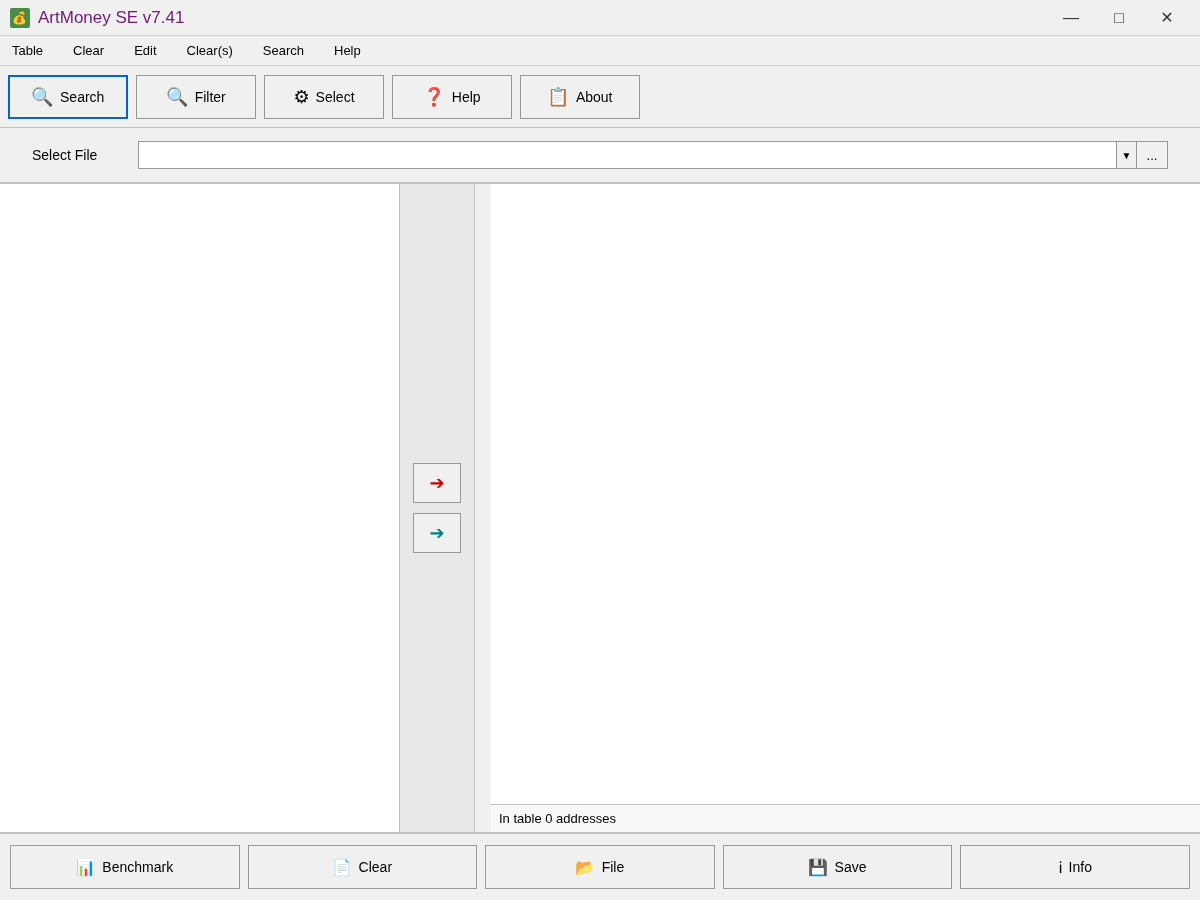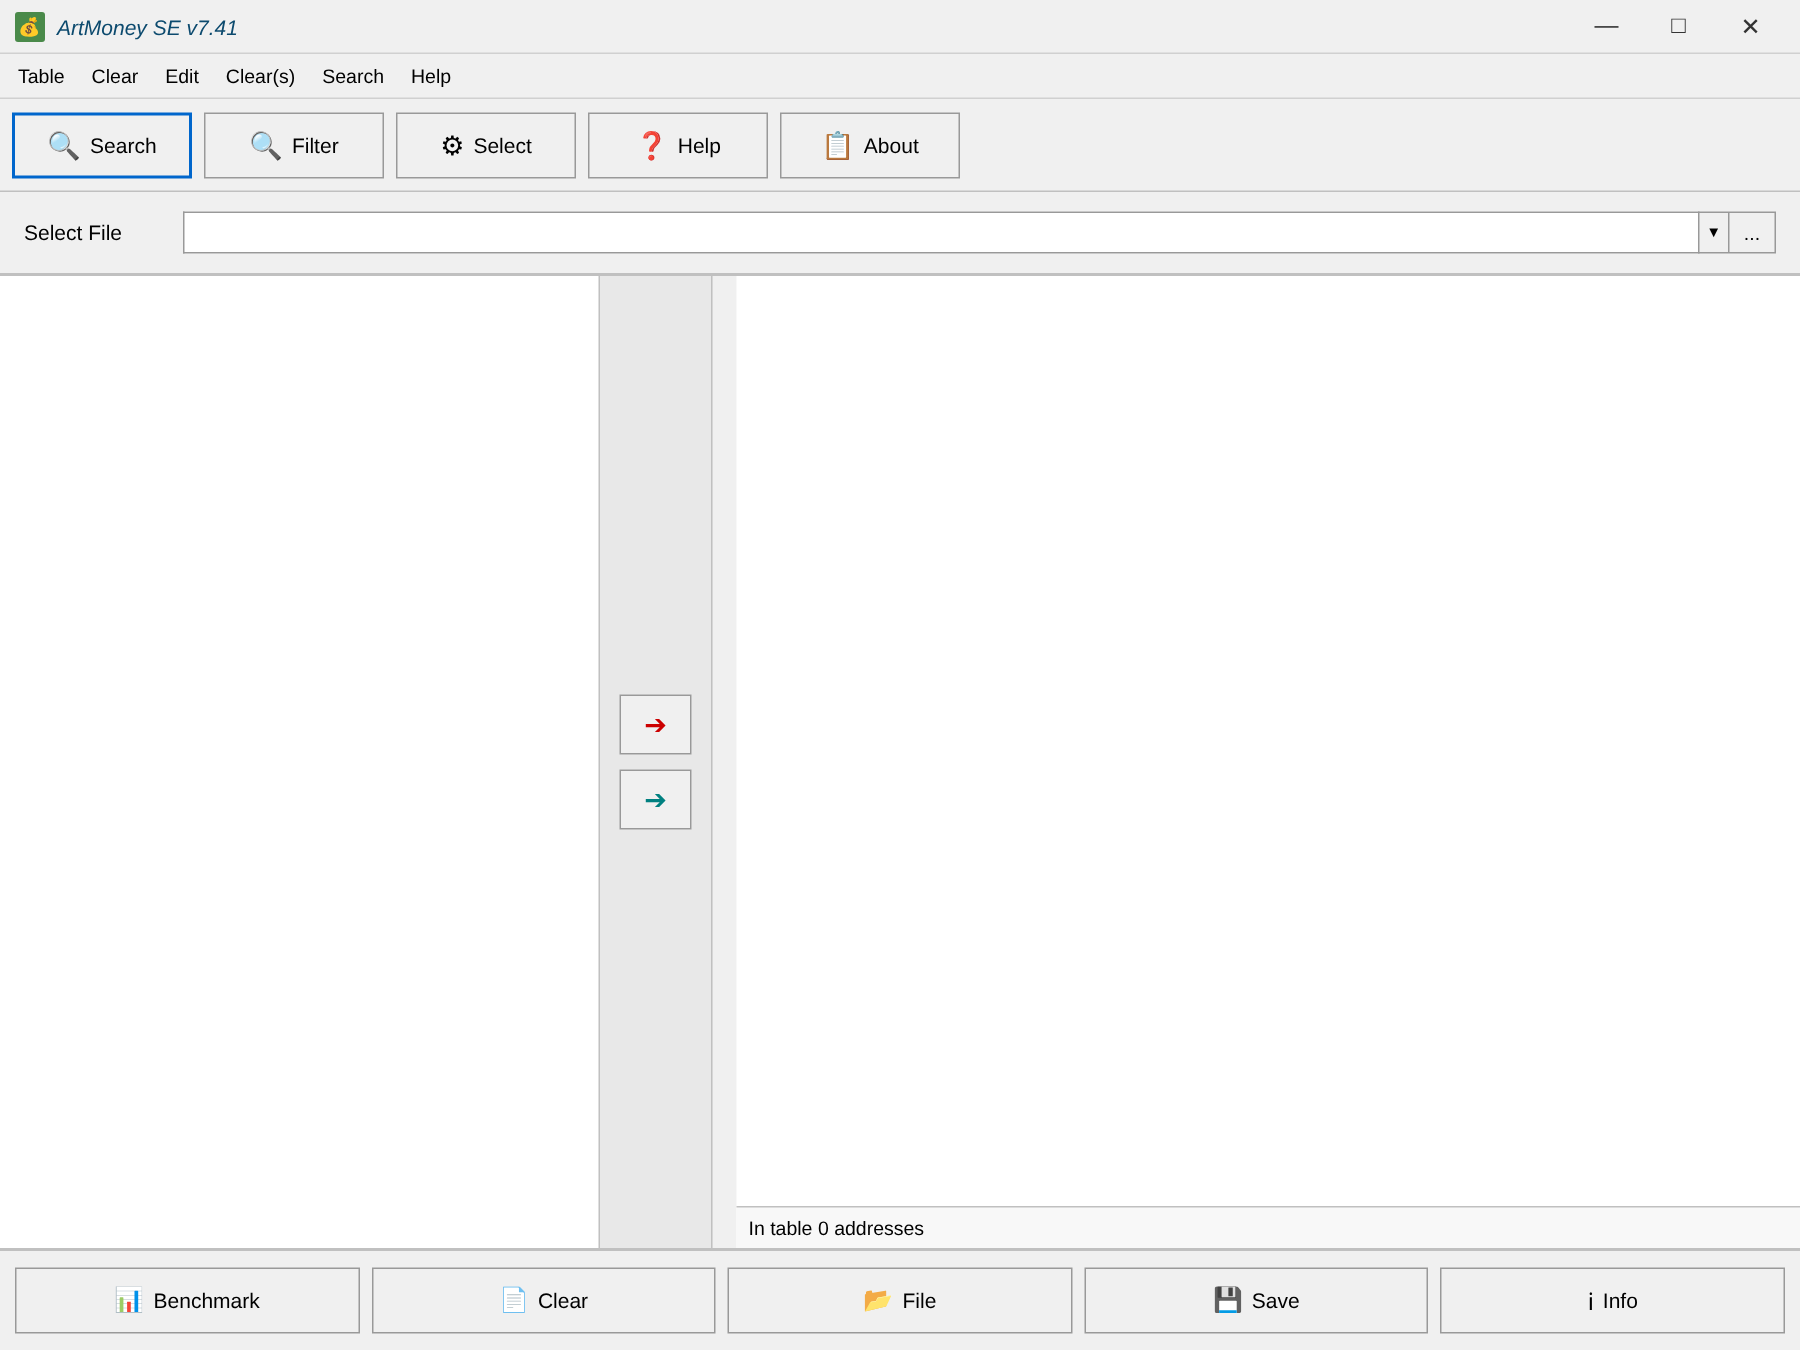--- a/index.html
+++ b/index.html
@@ -41,23 +41,22 @@
       height: 20px;
       background: #4a8a4a;
       border-radius: 2px;
       display: flex;
       align-items: center;
       justify-content: center;
       font-size: 12px;
     }
 
     .title-bar-title {
-      font-size: 14px;
-      color: #0c4a6e;
-      font-style: italic;
+      font-size: 17px;
+      color: #701a75;
     }
 
     .title-bar-controls {
       display: flex;
       gap: 2px;
     }
 
     .title-bar-btn {
       width: 46px;
       height: 28px;
@@ -71,21 +70,21 @@
       color: #333;
     }
 
     
     .menu-bar {
       display: flex;
       align-items: center;
       background: #f0f0f0;
       padding: 2px 4px;
       height: 30px;
-      gap: 2px;
+      gap: 14px;
       border-bottom: 1px solid #d0d0d0;
     }
 
     .menu-item {
       padding: 3px 8px;
       cursor: pointer;
       color: #000;
       font-size: 13px;
     }
 
@@ -121,21 +120,21 @@
 
     .toolbar-btn-icon {
       font-size: 18px;
     }
 
     
     .select-file-row {
       display: flex;
       align-items: center;
       background: #f0f0f0;
-      padding: 10px 16px;
+      padding: 10px 32px;
       height: 56px;
       border-bottom: 2px solid #c0c0c0;
       gap: 16px;
     }
 
     .select-file-label {
       font-size: 14px;
       min-width: 90px;
     }
 

